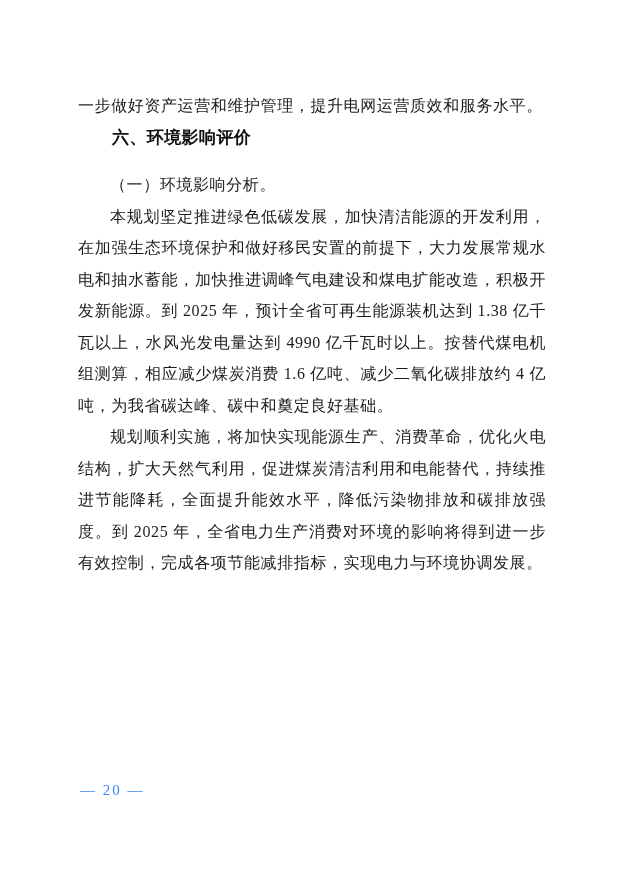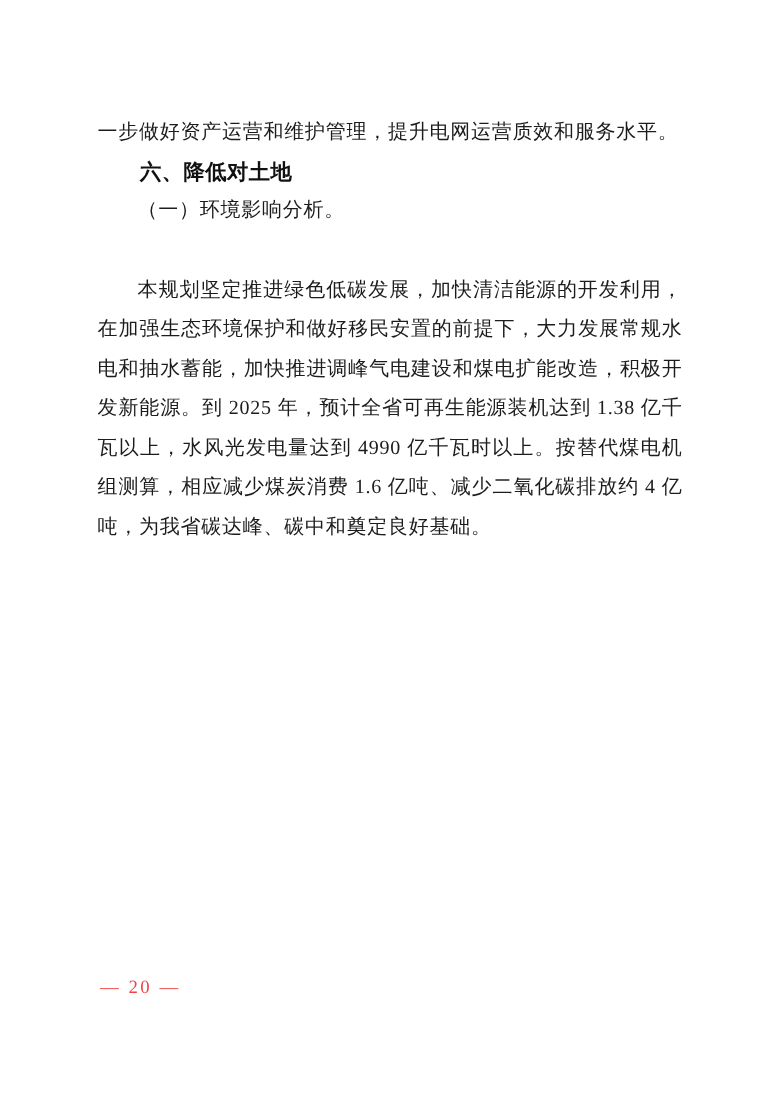--- a/index.html
+++ b/index.html
@@ -34,50 +34,51 @@
       font-family: "Liberation Sans", "DejaVu Sans", sans-serif;
       font-weight: bold;
       font-size: 17px;
       line-height: 31.5px;
       text-indent: 2em;
       letter-spacing: 0.4px;
       color: #111111;
     }
     .subheading {
       text-indent: 2em;
+      margin-top: 16px;
     }
     .para {
       text-indent: 2em;
-      margin-top: 32px;
     }
     .page-footer {
       position: absolute;
       left: 80px;
       top: 779px;
       font-size: 15px;
       line-height: 22px;
       letter-spacing: 2px;
-      color: #ef4444;
+      color: #3b82f6;
     }
   </style>
 </head>
 <body>
 
 <div class="page">
 
   <div class="text-block">
 
     <p class="continued-line">一步做好资产运营和维护管理，提升电网运营质效和服务水平。</p>
 
-    <p class="section-heading">六、降低对土地</p>
+    <p class="section-heading">六、环境影响评价</p>
 
     <p class="subheading">（一）环境影响分析。</p>
 
     <p class="para">本规划坚定推进绿色低碳发展，加快清洁能源的开发利用，在加强生态环境保护和做好移民安置的前提下，大力发展常规水电和抽水蓄能，加快推进调峰气电建设和煤电扩能改造，积极开发新能源。到 2025 年，预计全省可再生能源装机达到 1.38 亿千瓦以上，水风光发电量达到 4990 亿千瓦时以上。按替代煤电机组测算，相应减少煤炭消费 1.6 亿吨、减少二氧化碳排放约 4 亿吨，为我省碳达峰、碳中和奠定良好基础。</p>
 
+    <p class="para">规划顺利实施，将加快实现能源生产、消费革命，优化火电结构，扩大天然气利用，促进煤炭清洁利用和电能替代，持续推进节能降耗，全面提升能效水平，降低污染物排放和碳排放强度。到 2025 年，全省电力生产消费对环境的影响将得到进一步有效控制，完成各项节能减排指标，实现电力与环境协调发展。</p>
 
 
 
   </div>
 
   <div class="page-footer">— 20 —</div>
 
 </div>
 
 </body></html>

